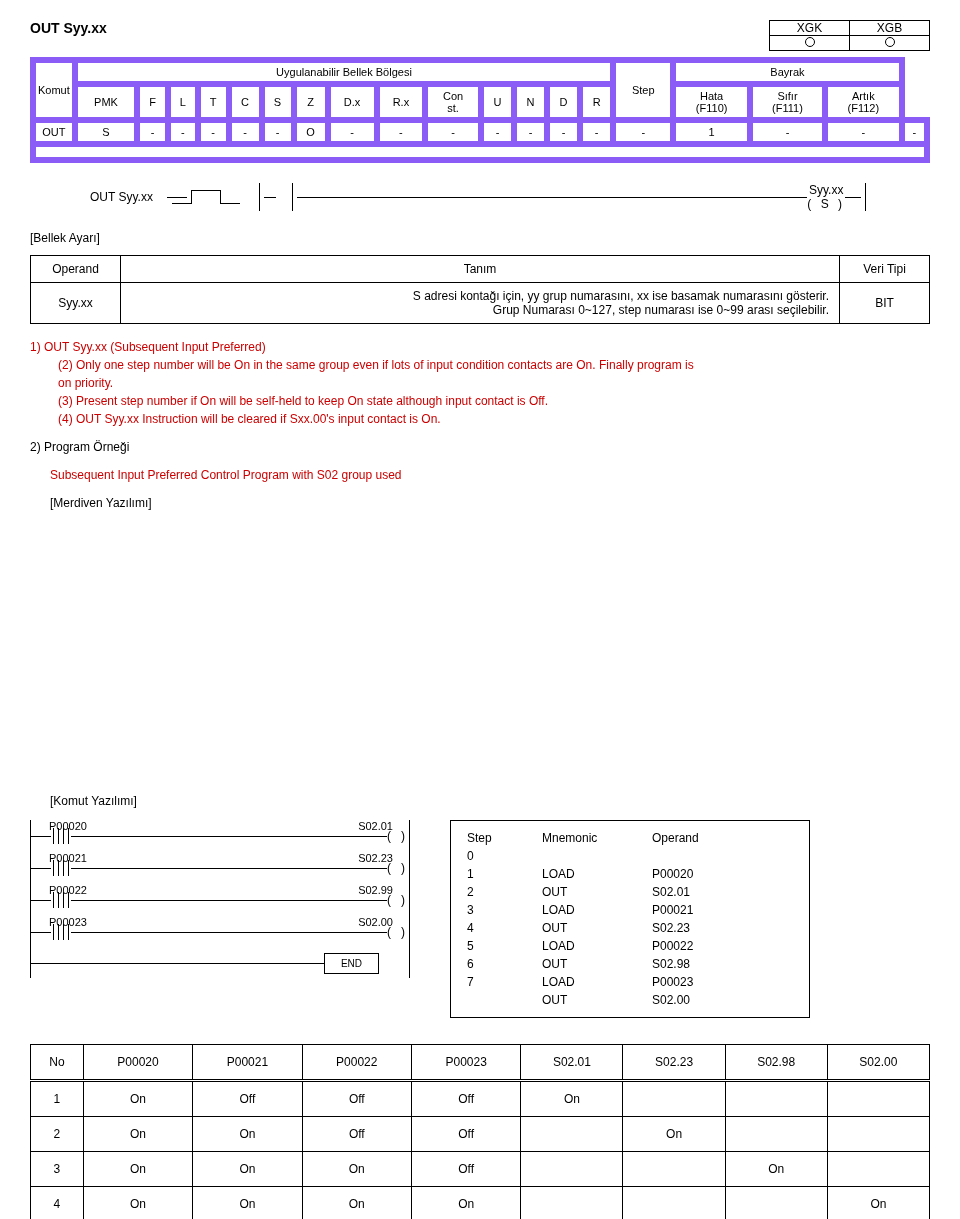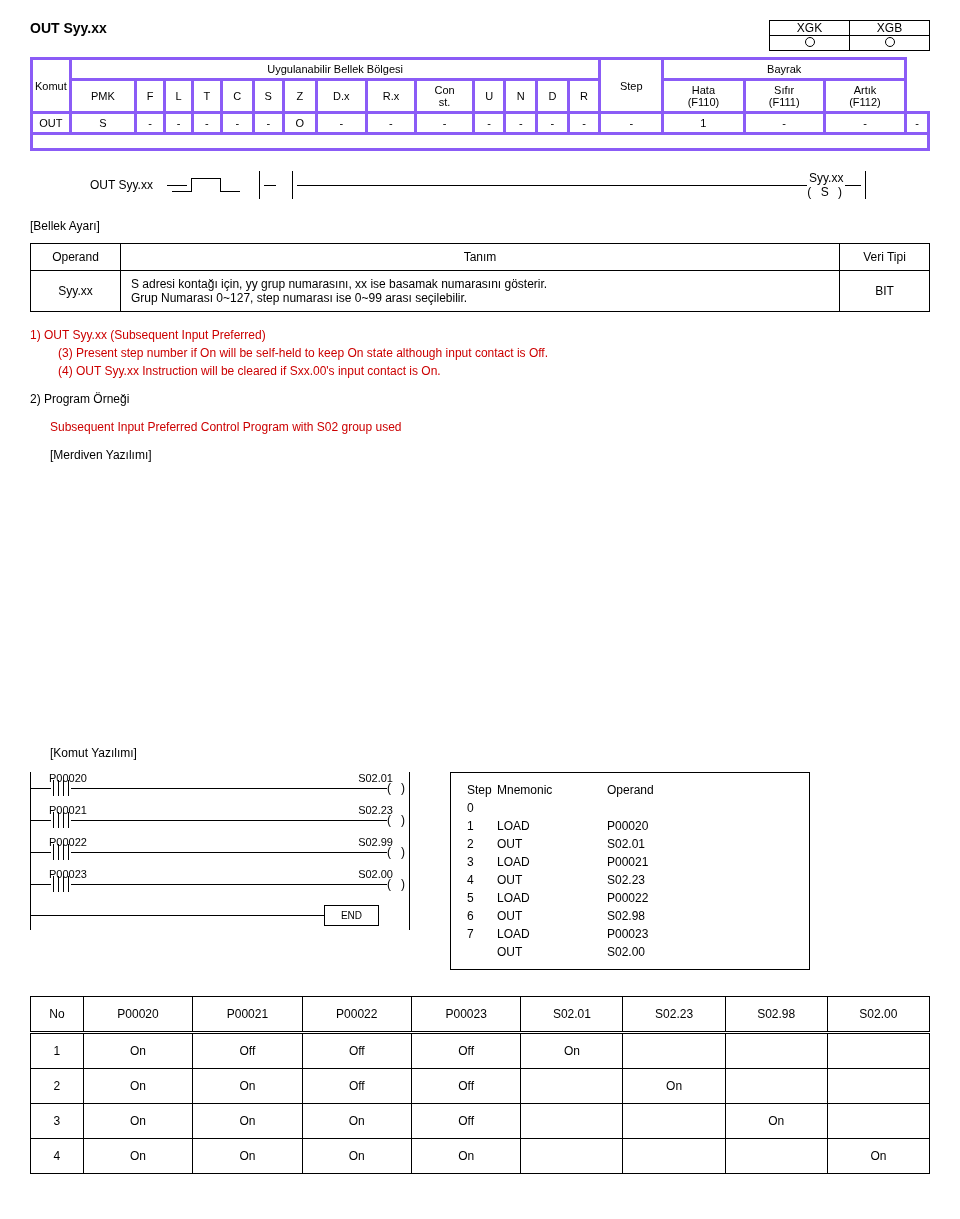--- a/index.html
+++ b/index.html
@@ -3,51 +3,51 @@
 <meta charset="utf-8">
 <style>
   * { box-sizing: border-box; margin: 0; padding: 0; }
   body { font-family: Arial, sans-serif; font-size: 12px; background: #fff; width: 960px; padding: 20px 30px; color: #000; }
   .top-row { display: flex; justify-content: space-between; align-items: flex-start; margin-bottom: 6px; }
   .title { font-size: 14px; font-weight: bold; }
   .xgk-table { border-collapse: collapse; }
   .xgk-table td { border: 1px solid #000; width: 80px; text-align: center; padding: 0 0; font-size: 12px; }
   .circle { display: inline-block; width: 10px; height: 10px; border: 1px solid #000; border-radius: 50%; }
   .main-table { border-collapse: collapse; width: 100%; margin-bottom: 14px; }
-  .main-table th, .main-table td { border: 3px solid #8b5cf6; text-align: center; font-size: 11px; padding: 3px 2px; height: 20px; font-weight: normal; }
+  .main-table th, .main-table td { border: 6px solid #8b5cf6; text-align: center; font-size: 11px; padding: 3px 2px; height: 20px; font-weight: normal; }
   .main-table .label-col { width: 31px; }
   .ladder-block { display: flex; align-items: center; margin: 20px 0 20px 60px; }
   .ladder-label { font-size: 12px; margin-right: 14px; }
   .pulse { border: 1px solid #000; border-bottom: none; width: 30px; height: 14px; display: inline-block; position: relative; margin: 0 4px; }
   .pulse::before { content: ''; position: absolute; left: -20px; bottom: 0; width: 20px; border-bottom: 1px solid #000; }
   .pulse::after { content: ''; position: absolute; right: -20px; bottom: 0; width: 20px; border-bottom: 1px solid #000; }
   .vline { border-left: 1px solid #000; height: 28px; margin: 0 4px; }
   .coil-right { margin-left: auto; text-align: center; font-size: 12px; }
   .operand-table { border-collapse: collapse; width: 100%; margin: 10px 0 14px; }
   .operand-table td, .operand-table th { border: 1px solid #000; padding: 6px 10px; font-size: 12px; text-align: center; font-weight: normal; }
-  .operand-table .desc { text-align: left; margin-left: 28px; }
+  .operand-table .desc { text-align: right; margin-left: 28px; }
   .red { color: #c00; }
   .section { margin: 10px 0; line-height: 1.5; }
   .indent { margin-left: 28px; }
   .sub-title { margin: 10px 0 6px 20px; }
   .diagram-row { display: flex; gap: 40px; margin-top: 10px; }
   .ladder-box { border-left: 1px solid #000; border-right: 1px solid #000; width: 380px; padding: 0; font-size: 12px; position: relative; }
   .rung { display: flex; align-items: center; height: 32px; position: relative; }
   .contact { border-left: 1px solid #000; border-right: 1px solid #000; height: 16px; width: 6px; margin: 0 2px; display: inline-block; }
   .contact-wrap { display: flex; align-items: center; margin-left: 0; }
   .contact-wrap .hz { border-top: 1px solid #000; width: 20px; height: 0; }
   .contact-label { font-size: 11px; position: absolute; top: -2px; left: 18px; }
   .coil { margin-left: auto; margin-right: 4px; }
   .coil-paren { font-size: 12px; }
   .coil-label { position: absolute; right: 16px; top: -2px; font-size: 11px; }
   .end-box { border: 1px solid #000; padding: 2px 16px; margin: 6px auto 0; width: fit-content; font-size: 10px; }
   .mnemonic-box { border: 1px solid #000; padding: 8px 16px; font-size: 12px; width: 360px; }
   .mnemonic-box .row { display: flex; }
   .mnemonic-box .c0 { width: 30px; }
-  .mnemonic-box .c1 { width: 110px; }
+  .mnemonic-box .c1 { width: 110px; margin-left: 45px; }
   .mnemonic-box .c2 { width: 90px; }
   .truth-table { border-collapse: collapse; width: 100%; margin-top: 26px; }
   .truth-table th, .truth-table td { border: 1px solid #000; text-align: center; padding: 10px 4px; font-size: 12px; font-weight: normal; }
   .truth-table .dbl th { border-bottom: 3px double #000; }
   .labels-row { display: flex; gap: 280px; margin: 10px 0 6px 20px; flex-direction: column; }
 </style>
 </head>
 <body>
 
 <div class="top-row">
@@ -155,20 +155,22 @@
         <td>Syy.xx</td>
         <td class="desc" style="white-space:pre-line">S adresi kontağı için, yy grup numarasını, xx ise basamak numarasını gösterir.
 Grup Numarası 0~127, step numarası ise 0~99 arası seçilebilir.</td>
         <td>BIT</td>
       </tr>
 </tbody>
   </table>
 
 <div class="section">
   <div class="red">1) OUT Syy.xx (Subsequent Input Preferred)</div>
+  <div class="red indent" style="white-space:pre-line">(2) Only one step number will be On in the same group even if lots of input condition contacts are On. Finally program is
+     on  priority.</div>
   <div class="red indent">(3) Present step number if On will be self-held to keep On state although input contact is Off.</div>
   <div class="red indent">(4) OUT Syy.xx Instruction will be cleared if Sxx.00's input contact is On.</div>
 </div>
 
 <div class="section">
   <div>2) Program Örneği</div>
   <div class="red sub-title">Subsequent Input Preferred Control Program with S02 group used</div>
   <div class="labels-row">
     <div>[Merdiven Yazılımı]</div>
     <div>[Komut Yazılımı]</div>

